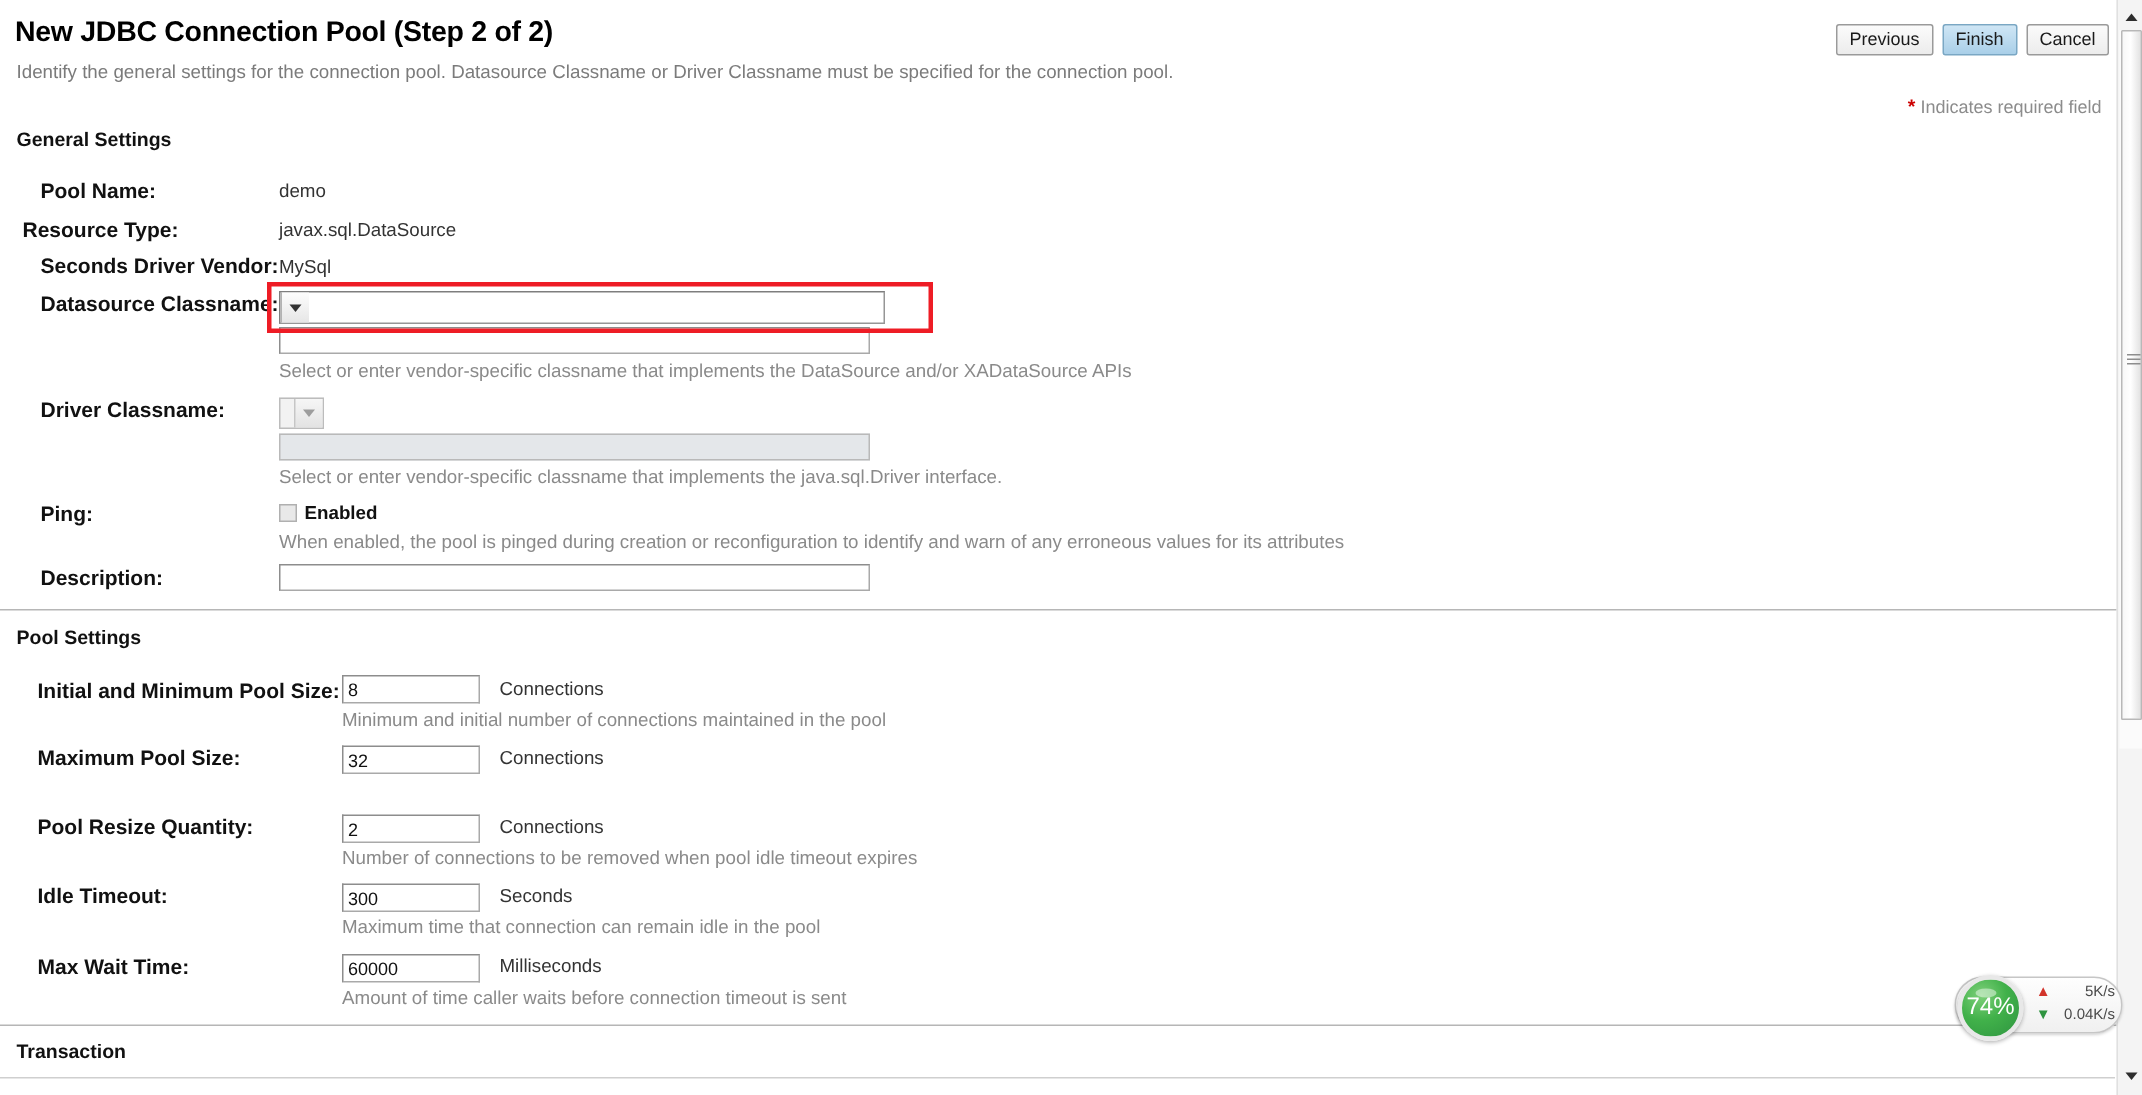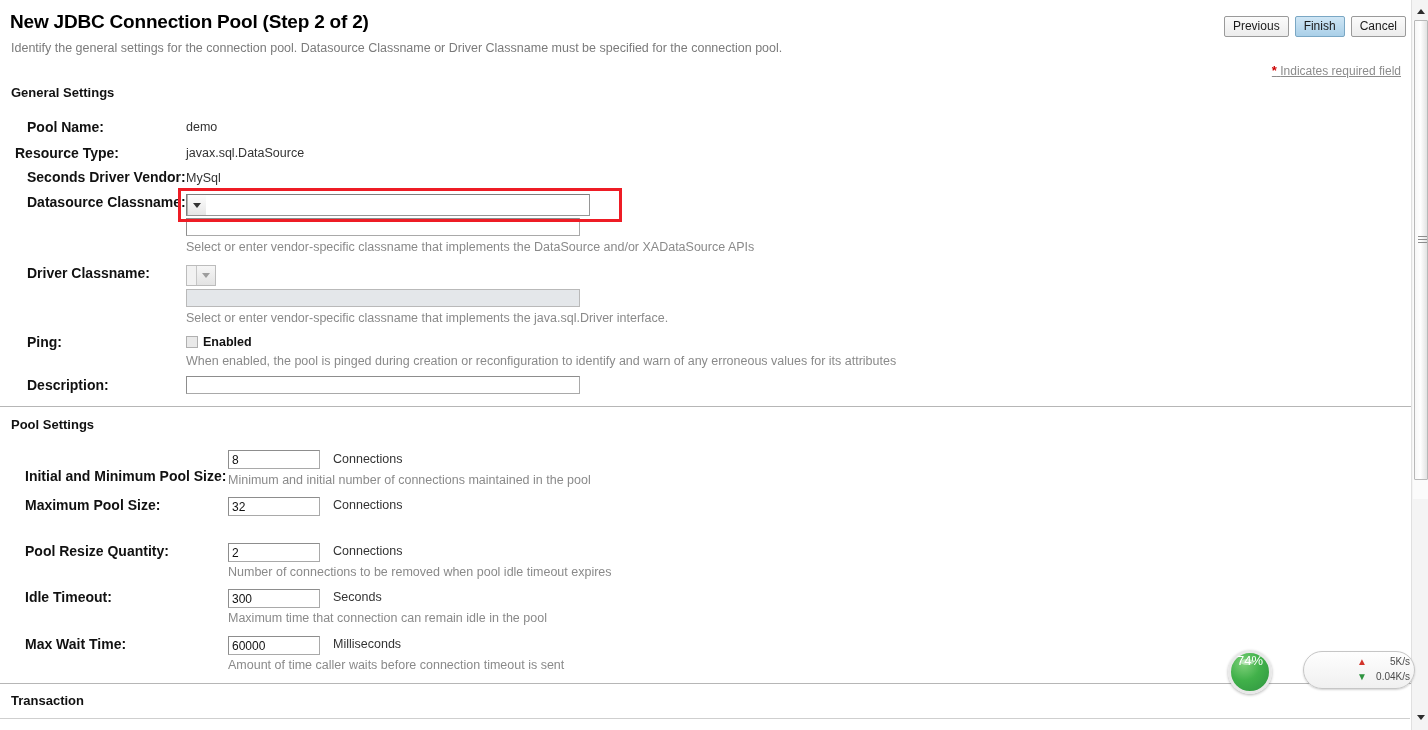--- a/index.html
+++ b/index.html
@@ -56,21 +56,20 @@
   .btn.primary {
     background: linear-gradient(to bottom, #cfe6f5 0%, #a9cfe8 100%);
     border: 1px solid #7aa7c4;
   }
   .required-note {
     position: absolute;
     right: 27px; top: 63px;
     font-size: 12px;
     color: #8c8c8c;
     white-space: nowrap;
-    text-decoration: underline;
   }
   .required-note .star {
     color: #cc0000;
     font-weight: bold;
     font-size: 13px;
   }
 
   
   .section-head {
     position: absolute;
@@ -268,31 +267,31 @@
     width: 112px; height: 38px;
     background: linear-gradient(to bottom, #fefefe 0%, #f0f0f0 100%);
     border: 1px solid #c6c6c6;
     border-radius: 19px;
     box-shadow: 0 1px 2px rgba(0,0,0,0.18);
     display: flex;
     align-items: center;
   }
   .netdial {
     position: absolute;
-    left: 1228px; top: 650px;
+    left: 1305px; top: 650px;
     width: 44px; height: 44px;
     border-radius: 50%;
     background: radial-gradient(circle at 34% 28%, #7ed07a 0%, #41b14a 45%, #2e9440 100%);
     border: 3px solid #e8e8e8;
     box-shadow: 0 1px 3px rgba(0,0,0,0.3);
     display: flex;
-    align-items: flex-start;
+    align-items: center;
     justify-content: center;
     color: #ffffff;
-    font-size: 13px;
+    font-size: 16px;
   }
   .netdial::after {
     content: "";
     position: absolute;
     left: 9px; top: 6px;
     width: 14px; height: 6px;
     border-radius: 50%;
     background: rgba(255,255,255,0.45);
   }
   .netrates {
@@ -390,21 +389,21 @@
     <span class="cblabel">Enabled</span>
   </div>
   <div class="hint" style="left:186px; top:354px;">When enabled, the pool is pinged during creation or reconfiguration to identify and warn of any erroneous values for its attributes</div>
 
   <div class="lbl" style="left:27px; top:377px;">Description:</div>
   <input class="txt" style="left: 186px; top: 376px; width: 394px; height: 18px;" value="">
 
   <div class="hrule" style="top:406px;"></div>
   <div class="section-head" style="top:417px;">Pool Settings</div>
 
-  <div class="lbl" style="left:25px; top:452px;margin-top:16px;">Initial and Minimum Pool Size:</div>
+  <div class="lbl" style="left:25px; top:452px;">Initial and Minimum Pool Size:</div>
   <input class="txt" style="left: 228px; top: 450px; width: 92px; height: 19px;" value="8">
   <div class="unit" style="left:333px; top:452px;">Connections</div>
   <div class="hint" style="left:228px; top:473px;">Minimum and initial number of connections maintained in the pool</div>
 
   <div class="lbl" style="left:25px; top:497px;">Maximum Pool Size:</div>
   <input class="txt" style="left: 228px; top: 497px; width: 92px; height: 19px;" value="32">
   <div class="unit" style="left:333px; top:498px;">Connections</div>
 
   <div class="lbl" style="left:25px; top:543px;">Pool Resize Quantity:</div>
   <input class="txt" style="left: 228px; top: 543px; width: 92px; height: 19px;" value="2">

